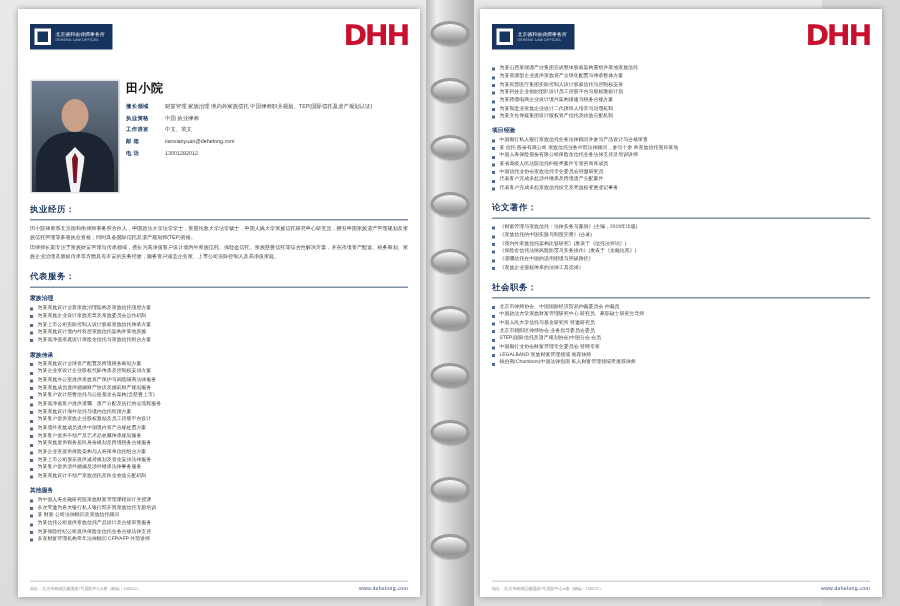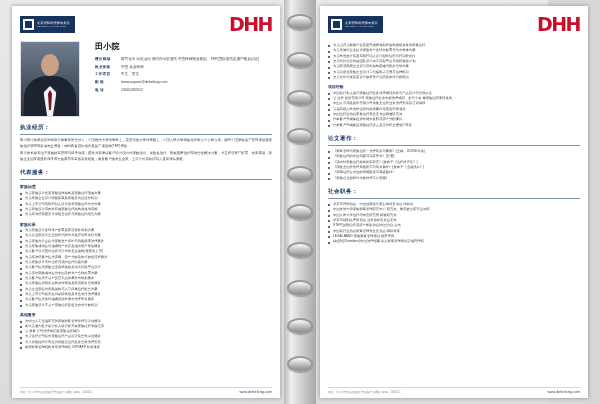--- a/index.html
+++ b/index.html
@@ -73,21 +73,21 @@
   .brand {
     color: #c8102e;
     font-size: 19px;
     font-weight: bold;
     letter-spacing: -1.5px;
     font-family: "DejaVu Sans", sans-serif;
     line-height: 1;
   }
   
   .profile {
-    display: flex; gap: 15px; margin-top: 6px;
+    display: flex; gap: 4px; margin-top: 18px;
   }
   .photo {
     width: 60px; height: 76px;
     background: linear-gradient(180deg,#6f7e90 0%,#2b3440 100%);
     position: relative; overflow: hidden; flex: none;
     border: 1px solid #e2e2e2;
   }
   .photo .head {
     position: absolute; left: 50%; top: 12px;
     transform: translateX(-50%);

